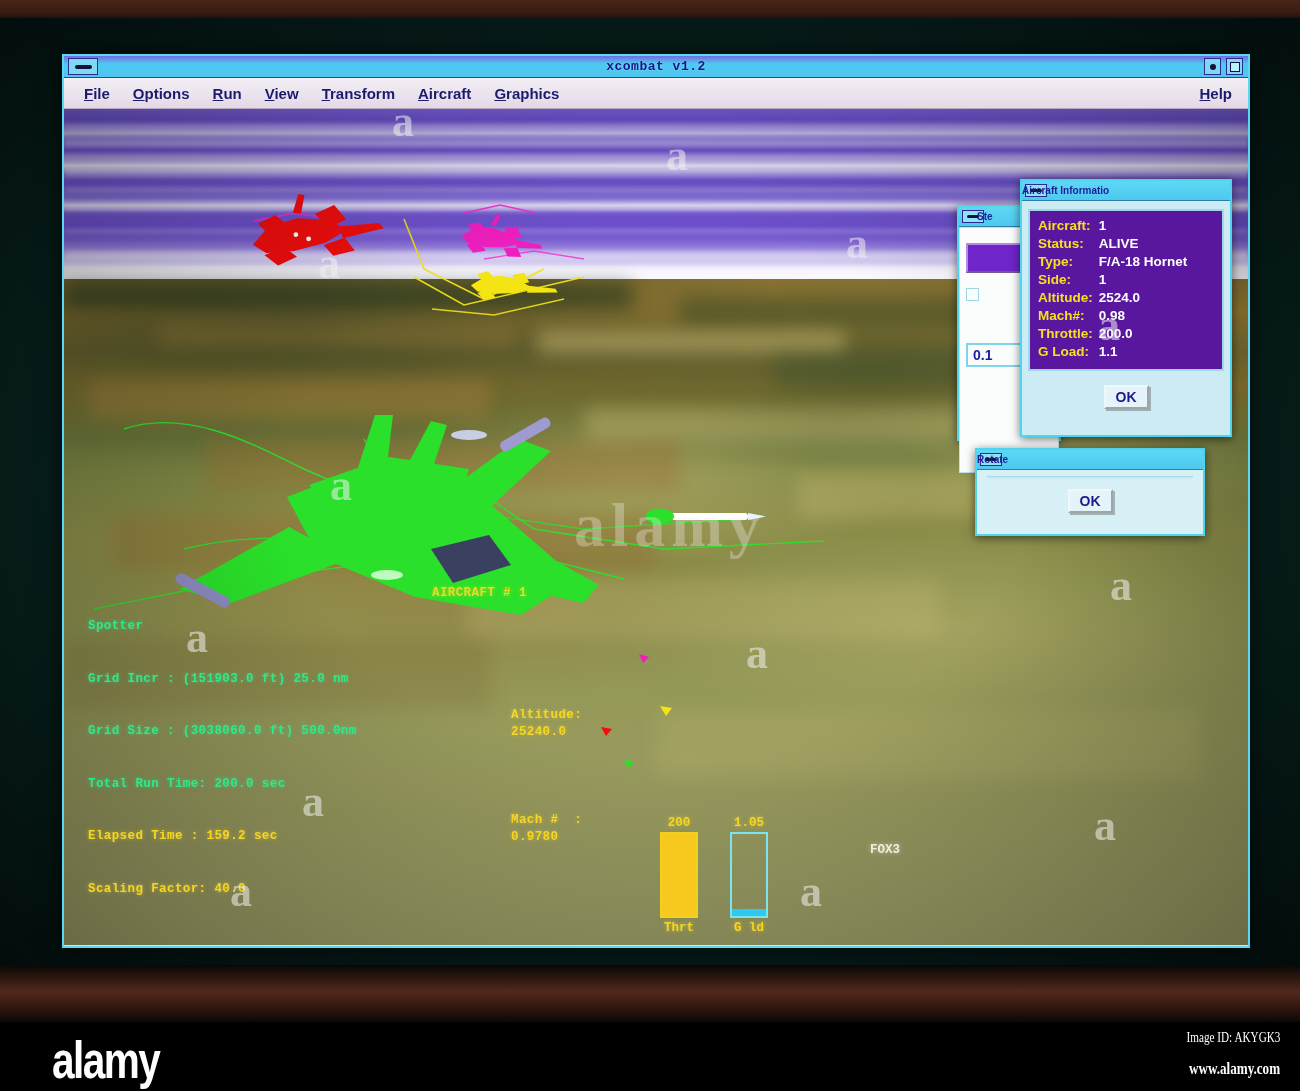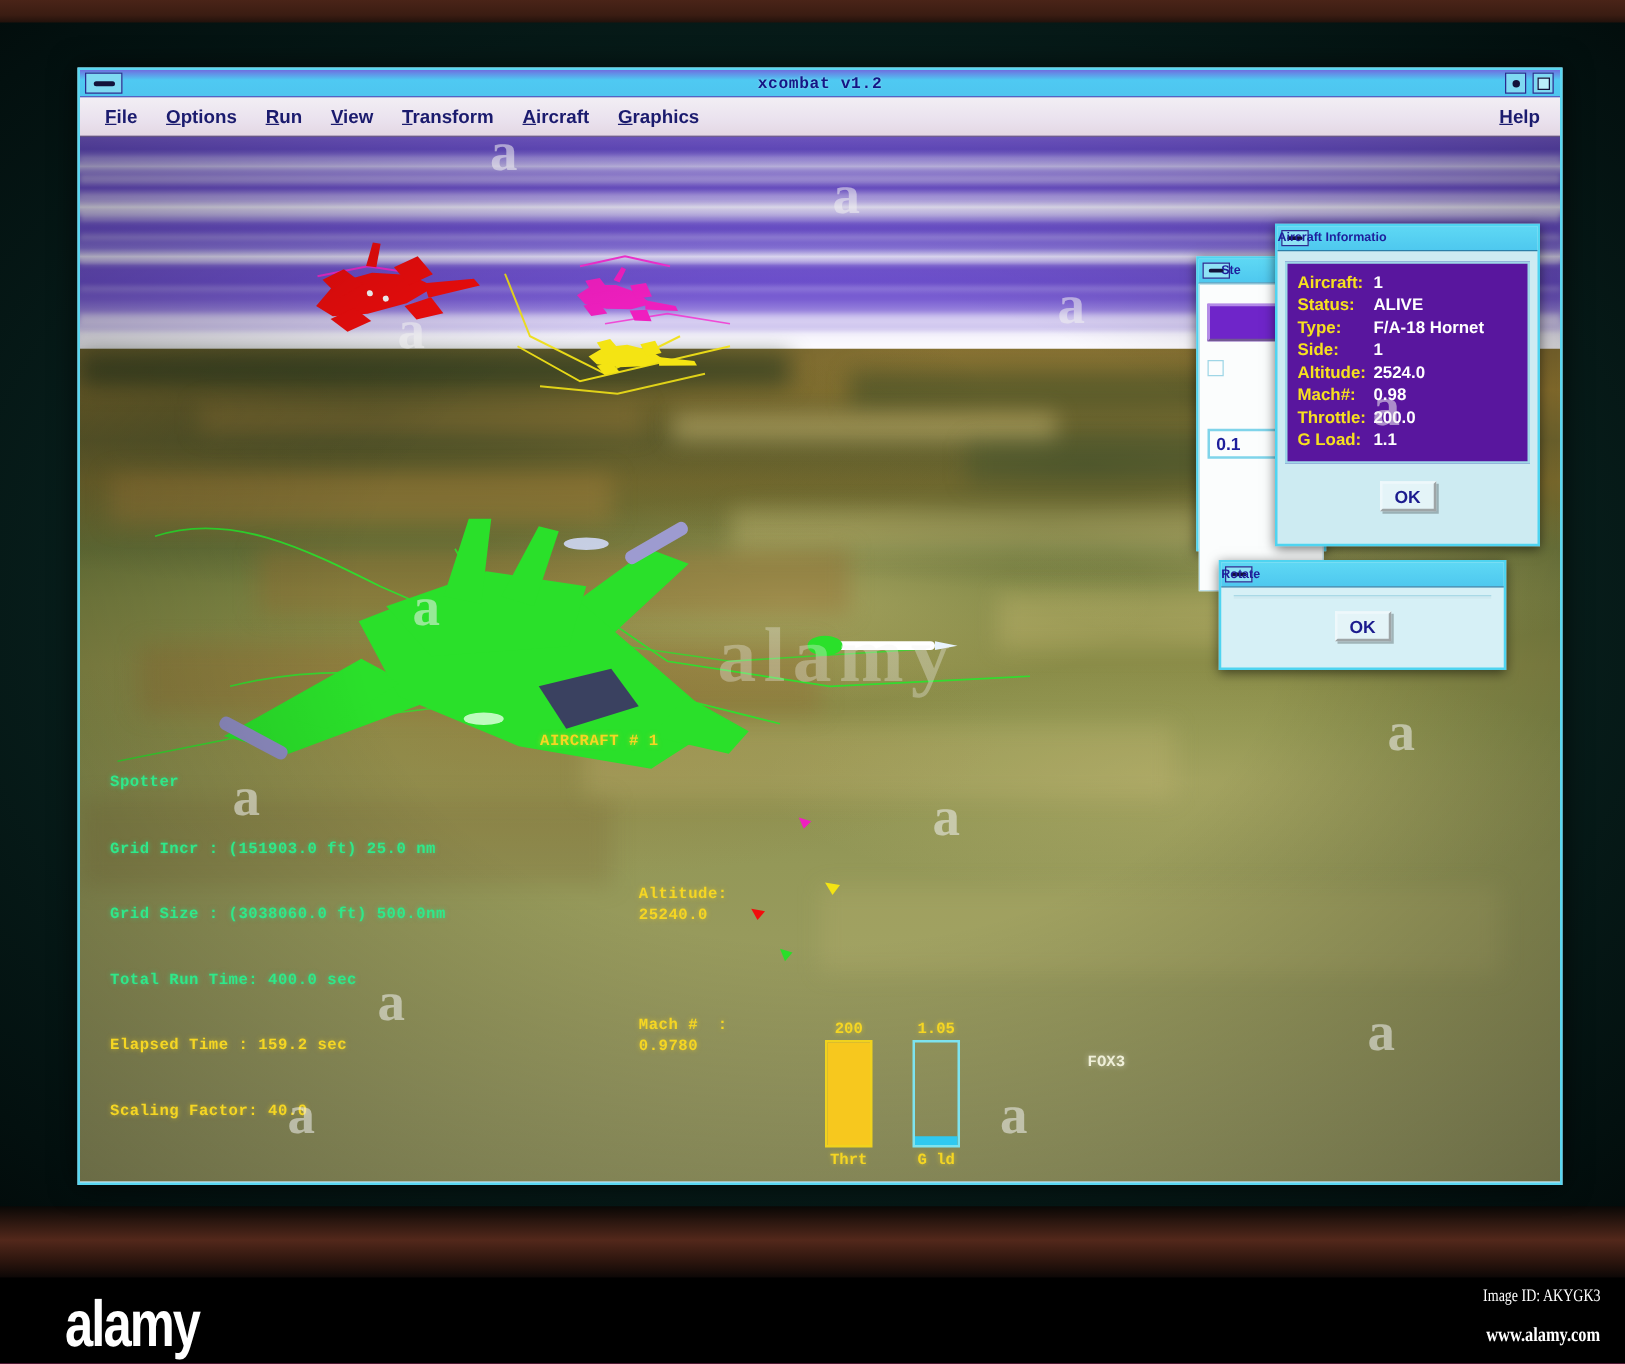--- a/index.html
+++ b/index.html
@@ -1,19 +1,19 @@
 <!DOCTYPE html>
 <html><head>
 <meta charset="utf-8">
 <style>
   html,body{margin:0;padding:0;background:#000;}
   body{width:1300px;height:1091px;overflow:hidden;font-family:"Liberation Sans",sans-serif;}
 
   
-  .photo{position:absolute;left:0;top:0;width:1300px;height:1091px;background:#ec4899;overflow:hidden;}
+  .photo{position:absolute;left:0;top:0;width:1300px;height:1091px;background:#a21caf;overflow:hidden;}
   .desk-top{position:absolute;left:0;top:0;width:1300px;height:22px;
     background:linear-gradient(180deg,#4a2418 0%,#3a1c12 55%,#120a07 100%);}
   .desk-bottom{position:absolute;left:0;top:965px;width:1300px;height:60px;
     background:linear-gradient(180deg,#0a0806 0%,#53281b 45%,#2a140d 75%,#050404 100%);}
   .bezel{position:absolute;left:0;top:18px;width:1300px;height:960px;
     background:radial-gradient(ellipse 90% 85% at 50% 48%, #0c2a26 0%, #08201d 45%, #03100f 75%, #000 100%);}
 
   
   .xwin{position:absolute;left:62px;top:54px;width:1184px;height:890px;
     background:#c9e8ef;border:2px solid #5ad7f2;box-shadow:0 0 22px rgba(0,0,0,.7);}
@@ -299,21 +299,21 @@
         <polygon points="0,0 11,2 5,9" fill="#f20d0d" transform="translate(537,618)"></polygon>
         <polygon points="0,0 10,3 4,10" fill="#2ae02a" transform="translate(560,650)"></polygon>
       </svg>
 
       <div class="vignette"></div>
 
       <div class="hud hud-left">
         <div class="c-green">Spotter</div>
         <div class="c-green">Grid Incr : (151903.0 ft) 25.0 nm</div>
         <div class="c-green">Grid Size : (3038060.0 ft) 500.0nm</div>
-        <div class="c-green">Total Run Time: 400.0 sec</div>
+        <div class="c-green">Total Run Time: 200.0 sec</div>
         <div class="c-yellow">Elapsed Time : 159.2 sec</div>
         <div class="c-yellow">Scaling Factor: 40.0</div>
       </div>
 
       <div class="hud hud-center">
         <div class="c-yellow">AIRCRAFT # 1</div>
         <div style="height:17px;"></div>
         <div class="c-yellow">
           <span>Altitude:</span>
           <span>25240.0</span>

